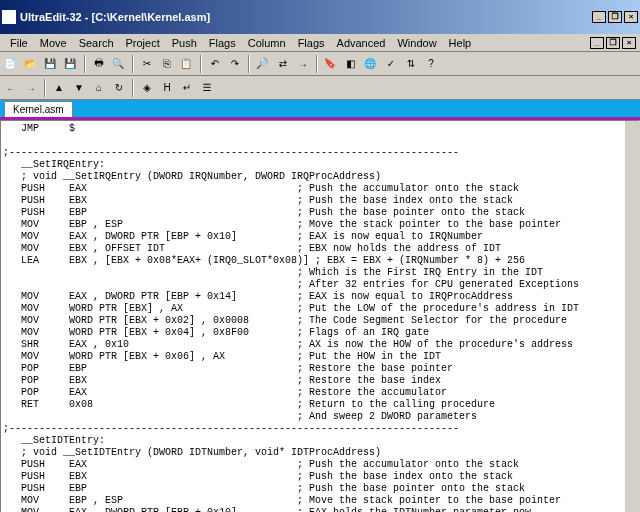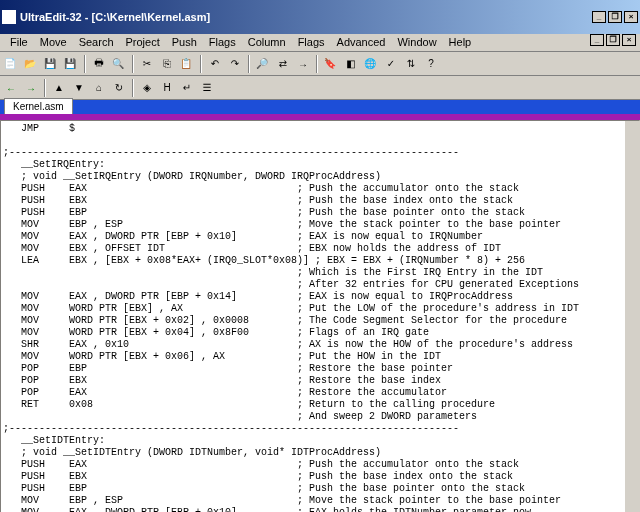--- a/index.html
+++ b/index.html
@@ -1,28 +1,28 @@
 <!DOCTYPE html>
 <html><head>
 <meta charset="utf-8">
 <style>
 *{margin:0;padding:0;box-sizing:border-box;font-family:Tahoma,sans-serif;font-size:11px}
 body{background:#d4d0c8;width:640px;height:512px;overflow:hidden;position:relative}
 .titlebar{height:34px;background:linear-gradient(to right,#0a246a,#a6caf0);color:#fff;display:flex;align-items:center;padding:0 2px;font-weight:bold}
 .titlebar .icon{width:14px;height:14px;background:#fff;margin-right:4px;display:inline-block}
 .winbtns{margin-left:auto;display:flex;gap:2px}
 .winbtn{width:14px;height:12px;background:#d4d0c8;border:1px solid #000;font-size:8px;text-align:center;line-height:10px;color:#000;font-weight:bold}
-.menubar{height:18px;background:#d4d0c8;display:flex;padding:0 4px;border-bottom:1px solid #808080}
+.menubar{height:18px;background:#d4d0c8;display:flex;align-items:center;padding:0 4px;border-bottom:1px solid #808080}
 .menubar span{padding:2px 6px;cursor:default}
 .toolbar{height:24px;background:#d4d0c8;display:flex;align-items:center;padding:0 2px;gap:2px;border-bottom:1px solid #808080}
 .tbtn{width:18px;height:18px;border:1px solid #d4d0c8;display:flex;align-items:center;justify-content:center;font-size:10px}
 .sep{width:2px;height:18px;border-left:1px solid #808080;border-right:1px solid #fff;margin:0 2px}
 .dropdown{height:18px;border:1px inset #fff;background:#fff;padding:0 14px 0 4px;position:relative;min-width:80px;line-height:16px}
 .dropdown::after{content:"▼";position:absolute;right:2px;font-size:7px;background:#d4d0c8;padding:0 2px}
-.tabbar{height:20px;background:#1d4ed8;display:flex;align-items:flex-end;padding:0 4px;border-bottom:6px solid #a21caf}
+.tabbar{height:20px;background:#0ea5e9;display:flex;align-items:center;padding:0 4px;border-bottom:3px solid #a21caf}
 .tab{background:#fff;border:1px solid #808080;border-bottom:none;padding:2px 8px;font-size:10px}
 .editor{background:#fff;height:414px;overflow:auto;position:relative;border:1px inset #d4d0c8}
 .code{font-family:"Courier New",monospace;font-size:10px;white-space:pre;padding:2px;color:#000;line-height:12px}
 .scroll-v{position:absolute;right:0;top:0;bottom:0;width:14px;background:#d4d0c8}
 </style>
 </head>
 <body>
 
 <div class="titlebar">
   <span class="icon"></span>

